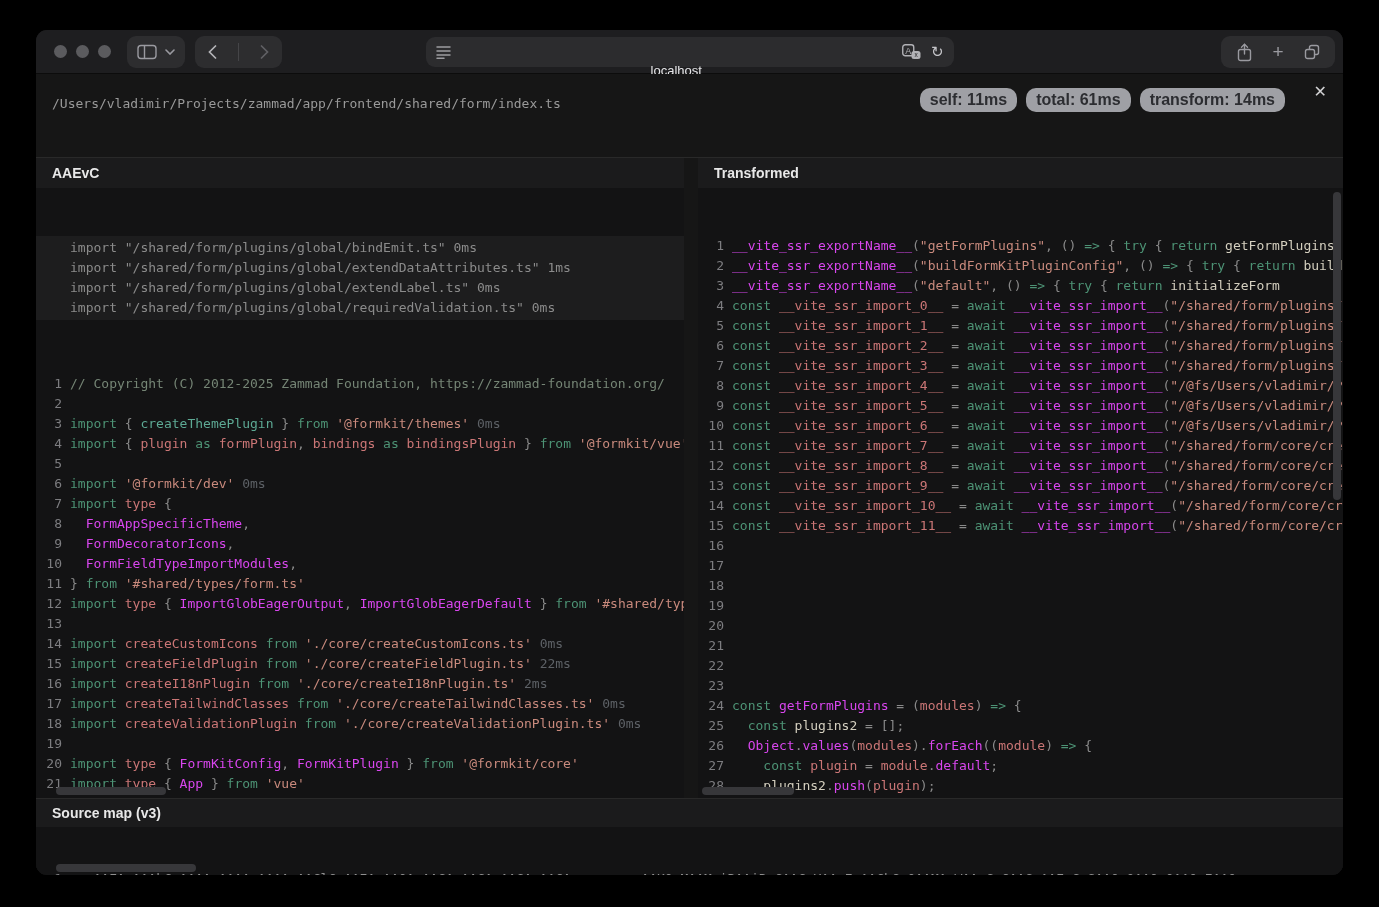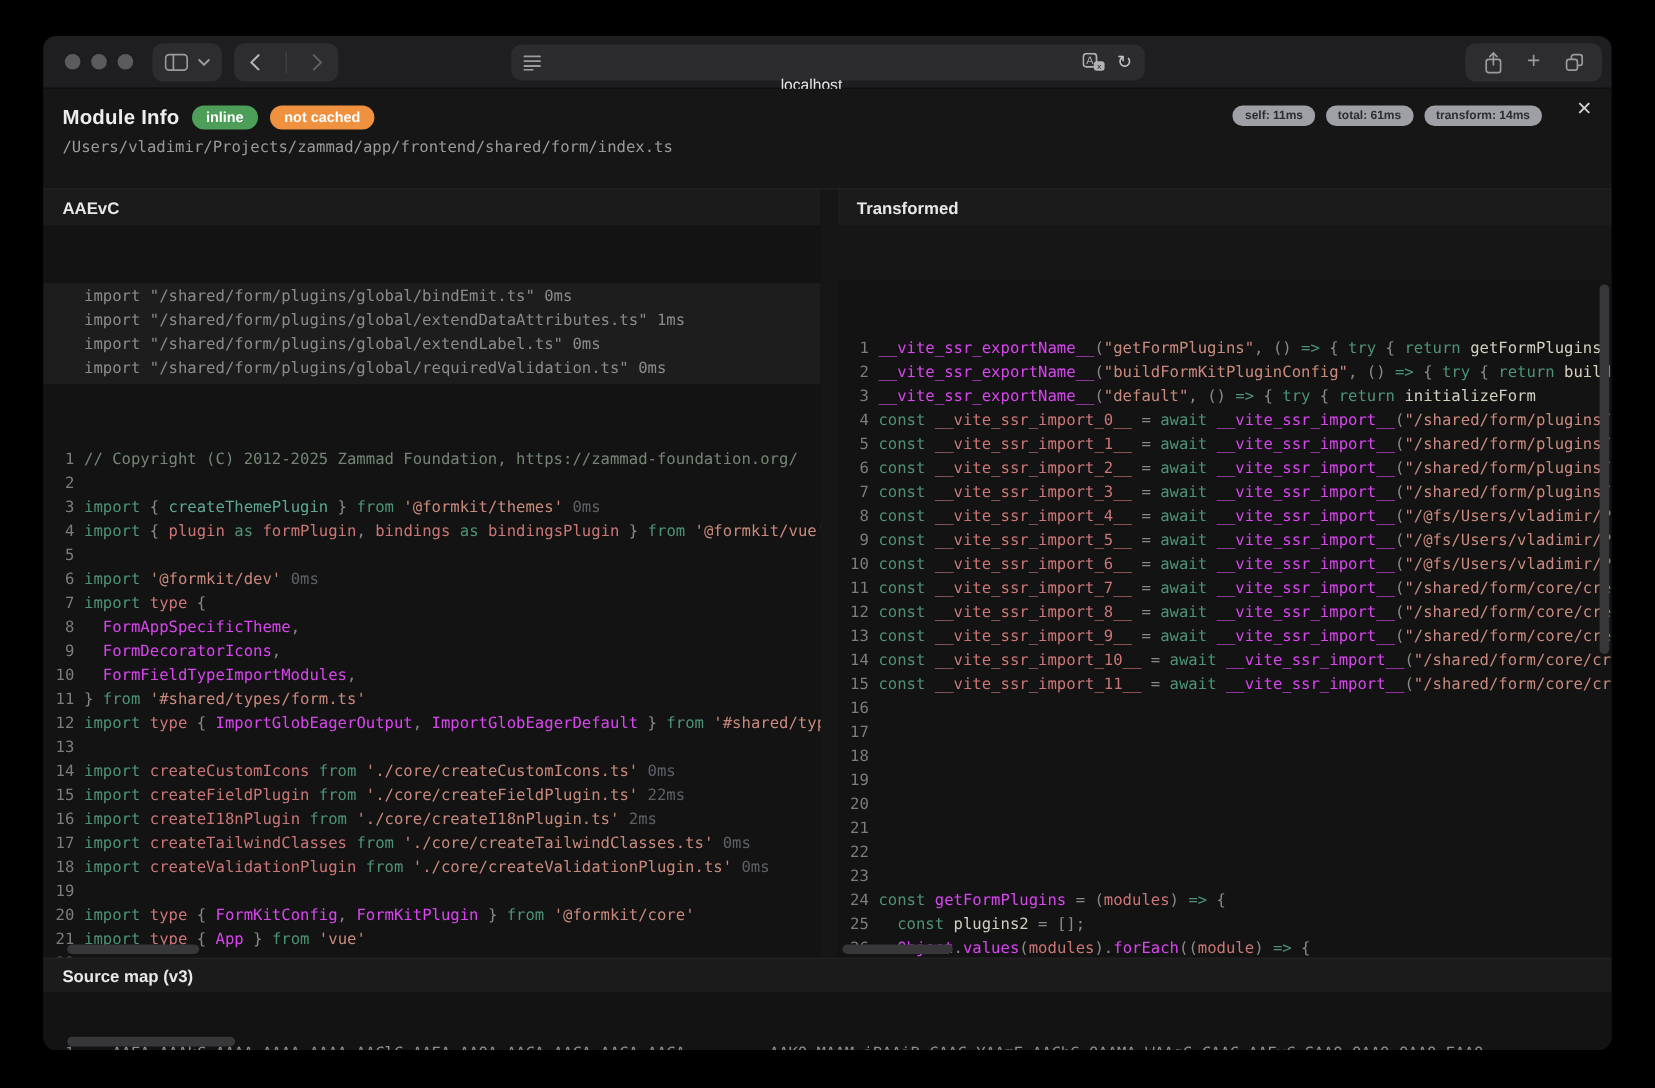--- a/index.html
+++ b/index.html
@@ -28,33 +28,33 @@
               color:#9a9aa0; font-size:18px; }
   .glyph { color:#a9a9ad; }
 
   
   .content { height:800px; background:#161616; position:relative; }
   .mod-header { position:relative; height:83px; padding:14px 16px 0 16px; }
   .mh-row { display:flex; align-items:center; gap:10px; }
   .mh-title { color:#ededed; font-size:17px; font-weight:700; letter-spacing:.2px; }
   .badge { color:#fff; font-size:12px; font-weight:700; padding:3px 12px; border-radius:11px; }
   .stats { position:absolute; right:58px; top:14px; display:flex; gap:9px; }
-  .stat-pill { background:#9fa0a5; color:#2c2d31; font-size:10px; font-weight:700;
+  .stat-pill { background:#9fa0a5; color:#2c2d31; font-size:16px; font-weight:700;
                padding:3px 10px; border-radius:10px; white-space:nowrap; }
   .close-x { position:absolute; right:16px; top:10px; color:#d2d2d4; font-size:16px;
              line-height:1; cursor:default; }
   .mod-path { margin-top:8px; color:#9a9a9a; font-size:13px;
               font-family:"DejaVu Sans Mono","Liberation Mono",monospace; }
 
   
   .panels { display:flex; height:641px; border-top:1px solid #292929; }
   .panel { display:flex; flex-direction:column; overflow:hidden; }
   .panel.src { width:648px; }
   .panel-gap { width:14px; background:#161616; border-top:0; }
-  .panel.tr { flex:1; position:relative;gap:45px; }
+  .panel.tr { flex:1; position:relative; }
   .panel-title { height:30px; flex:0 0 30px; background:#1b1b1c; color:#e8e8e8;
                  font-size:14px; font-weight:700; display:flex; align-items:center;
                  padding-left:16px; }
   .codewrap { position:relative; flex:1; background:#131314; overflow:hidden;
               font-family:"DejaVu Sans Mono","Liberation Mono",monospace;
               font-size:13px; line-height:20px; white-space:pre; padding-top:8px; }
   .preblock { background:#1d1d1e; padding:2px 0; margin-bottom:14px; }
   .pre-line { color:#8b8b8b; padding-left:34px; }
   .cl { display:flex; }
   .ln { flex:0 0 26px; text-align:right; margin-right:8px; color:#7d7d80; }
@@ -157,25 +157,20 @@
           <rect x="5.5" y="1.5" width="9" height="9" rx="2"></rect>
             <rect x="1.5" y="5.5" width="9" height="9" rx="2" fill="#2d2d2f"></rect>
         </svg>
       </span>
     </div>
   </div>
 
   <div class="content">
 
     <div class="mod-header">
-      <div class="mh-row">
-        <span class="mh-title">Module Info</span>
-        <span class="badge" style="background: rgb(77, 158, 88);">inline</span>
-        <span class="badge" style="background: rgb(239, 145, 63);">not cached</span>
-      </div>
       <div class="stats">
         <span class="stat-pill">self: 11ms</span>
         <span class="stat-pill">total: 61ms</span>
         <span class="stat-pill">transform: 14ms</span>
       </div>
       <span class="close-x">✕</span>
       <div class="mod-path">/Users/vladimir/Projects/zammad/app/frontend/shared/form/index.ts</div>
     </div>
 
     <div class="panels">

